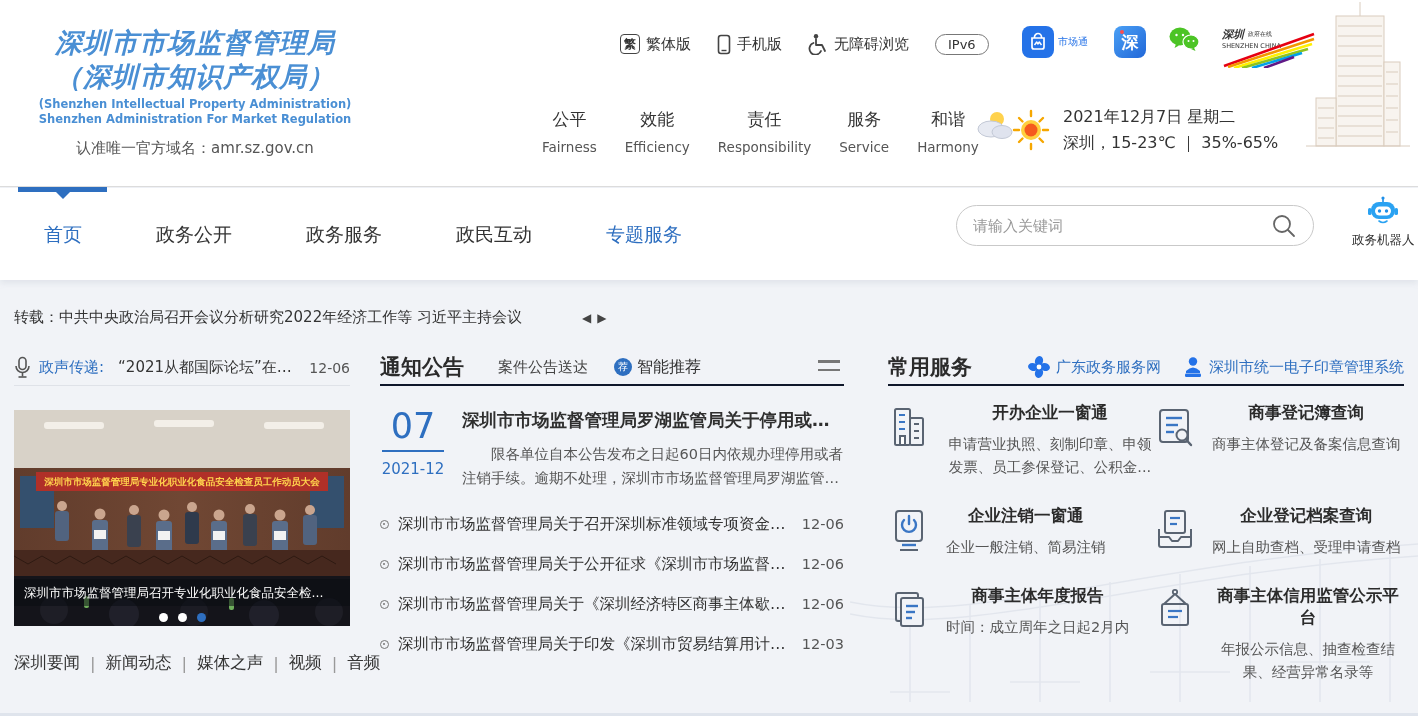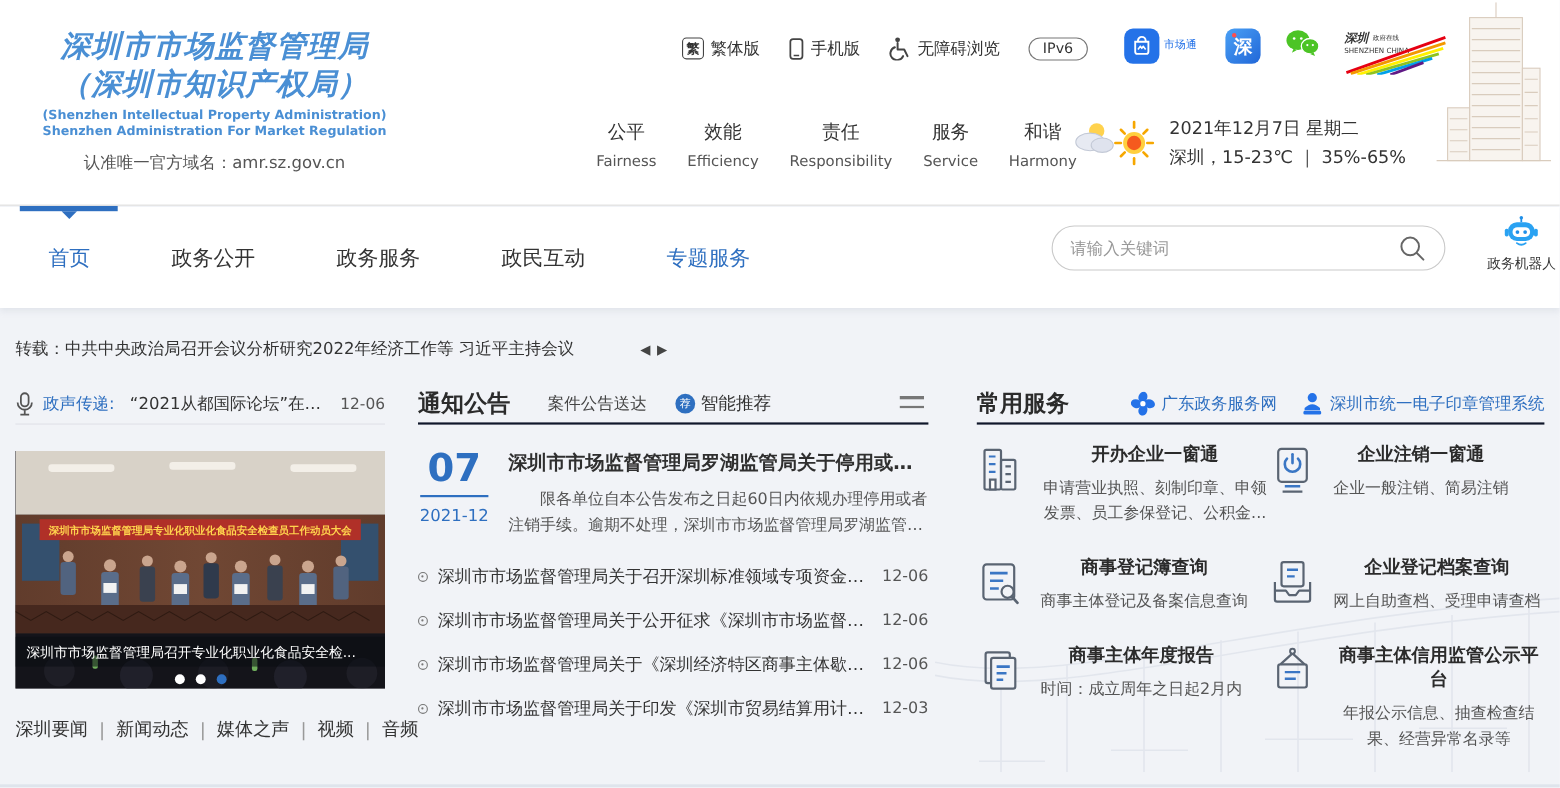--- a/index.html
+++ b/index.html
@@ -79,21 +79,21 @@
   .panel-head { display:flex; align-items:center; height:36px; border-bottom:2px solid #0f172a; position:relative; }
   .panel-title { font-size:21px; font-weight:bold; color:#2b2b2b; }
   .ntab { font-size:15px; color:#444; margin-left:34px; cursor:pointer; }
   .smart-tab { display:flex; align-items:center; gap:5px; margin-left:26px; cursor:pointer; }
   .badge-jian { width:18px; height:18px; border-radius:50%; background:#2e6fc0; color:#fff; font-size:10px; display:flex; align-items:center; justify-content:center; }
   .more-icon { position:absolute; right:4px; top:10px; width:22px; cursor:pointer; }
   .more-icon i { display:block; height:2.5px; background:#777; margin-bottom:6px; }
 
   .featured { display:flex; margin-top:22px; }
   .fdate { width:66px; flex:none; text-align:center; color:#2e6fc0; }
-  .fday { font-size:35px; line-height:36px;font-weight:bold; }
+  .fday { font-size:35px; line-height:36px; }
   .fdate hr { border:none; border-top:2px solid #2e6fc0; margin:6px 2px 8px; }
   .fmonth { font-size:15px; }
   .fbody { margin-left:16px; min-width:0; }
   .ftitle { font-size:17.5px; font-weight:bold; color:#2f2f2f; white-space:nowrap; overflow:hidden; text-overflow:ellipsis; cursor:pointer; }
   .fsummary { margin-top:10px; font-size:14.5px; color:#555; line-height:24px; text-indent:2em;
               display:-webkit-box; -webkit-line-clamp:2; -webkit-box-orient:vertical; overflow:hidden; }
 
   .notice-list { margin-top:14px; }
   .notice-item { display:flex; align-items:center; height:40px; font-size:15.5px; cursor:pointer; }
   .bullet { width:9px; height:9px; border:1.5px solid #777; border-radius:50%; position:relative; flex:none; margin-right:9px; }
@@ -548,46 +548,46 @@
               </g>
           </svg>
           <div class="svc-text">
             <div class="svc-title">开办企业一窗通</div>
             <div class="svc-desc">申请营业执照、刻制印章、申领发票、员工参保登记、公积金...</div>
           </div>
         </div>
 
         <div class="svc-item">
           <svg class="svc-icon" width="42" height="46" viewBox="0 0 42 46">
+            <rect x="6" y="6" width="28" height="32" rx="3" fill="none" stroke="#5a6472" stroke-width="2"></rect>
+            <g stroke="#3a76c4" stroke-width="2.4">
+                <line x1="12" y1="14" x2="28" y2="14"></line>
+                <line x1="12" y1="21" x2="24" y2="21"></line>
+                <line x1="12" y1="28" x2="20" y2="28"></line>
+              </g>
+            <circle cx="28" cy="31" r="5.5" fill="#f1f3f7" stroke="#5a6472" stroke-width="2"></circle>
+            <line x1="32" y1="35.5" x2="37" y2="41" stroke="#5a6472" stroke-width="2.4" stroke-linecap="round"></line>
+          </svg>
+          <div class="svc-text">
+            <div class="svc-title">商事登记簿查询</div>
+            <div class="svc-desc">商事主体登记及备案信息查询</div>
+          </div>
+        </div>
+
+        <div class="svc-item">
+          <svg class="svc-icon" width="42" height="46" viewBox="0 0 42 46">
             <rect x="8" y="4" width="26" height="30" rx="3" fill="none" stroke="#5a6472" stroke-width="2"></rect>
             <path d="M16 13 a7 7 0 1 0 10 0" fill="none" stroke="#3a76c4" stroke-width="2.4" stroke-linecap="round"></path>
             <line x1="21" y1="9" x2="21" y2="17" stroke="#3a76c4" stroke-width="2.4" stroke-linecap="round"></line>
             <line x1="14" y1="38" x2="28" y2="38" stroke="#3a76c4" stroke-width="2.4"></line>
             <line x1="12" y1="43" x2="30" y2="43" stroke="#5a6472" stroke-width="2"></line>
           </svg>
           <div class="svc-text">
             <div class="svc-title">企业注销一窗通</div>
             <div class="svc-desc">企业一般注销、简易注销</div>
-          </div>
-        </div>
-
-        <div class="svc-item">
-          <svg class="svc-icon" width="42" height="46" viewBox="0 0 42 46">
-            <rect x="6" y="6" width="28" height="32" rx="3" fill="none" stroke="#5a6472" stroke-width="2"></rect>
-            <g stroke="#3a76c4" stroke-width="2.4">
-                <line x1="12" y1="14" x2="28" y2="14"></line>
-                <line x1="12" y1="21" x2="24" y2="21"></line>
-                <line x1="12" y1="28" x2="20" y2="28"></line>
-              </g>
-            <circle cx="28" cy="31" r="5.5" fill="#f1f3f7" stroke="#5a6472" stroke-width="2"></circle>
-            <line x1="32" y1="35.5" x2="37" y2="41" stroke="#5a6472" stroke-width="2.4" stroke-linecap="round"></line>
-          </svg>
-          <div class="svc-text">
-            <div class="svc-title">商事登记簿查询</div>
-            <div class="svc-desc">商事主体登记及备案信息查询</div>
           </div>
         </div>
 
         <div class="svc-item">
           <svg class="svc-icon" width="42" height="46" viewBox="0 0 42 46">
             <rect x="11" y="4" width="20" height="22" rx="2" fill="none" stroke="#5a6472" stroke-width="2"></rect>
             <g stroke="#3a76c4" stroke-width="2.2">
                 <line x1="16" y1="11" x2="26" y2="11"></line>
                 <line x1="16" y1="17" x2="23" y2="17"></line>
               </g>

